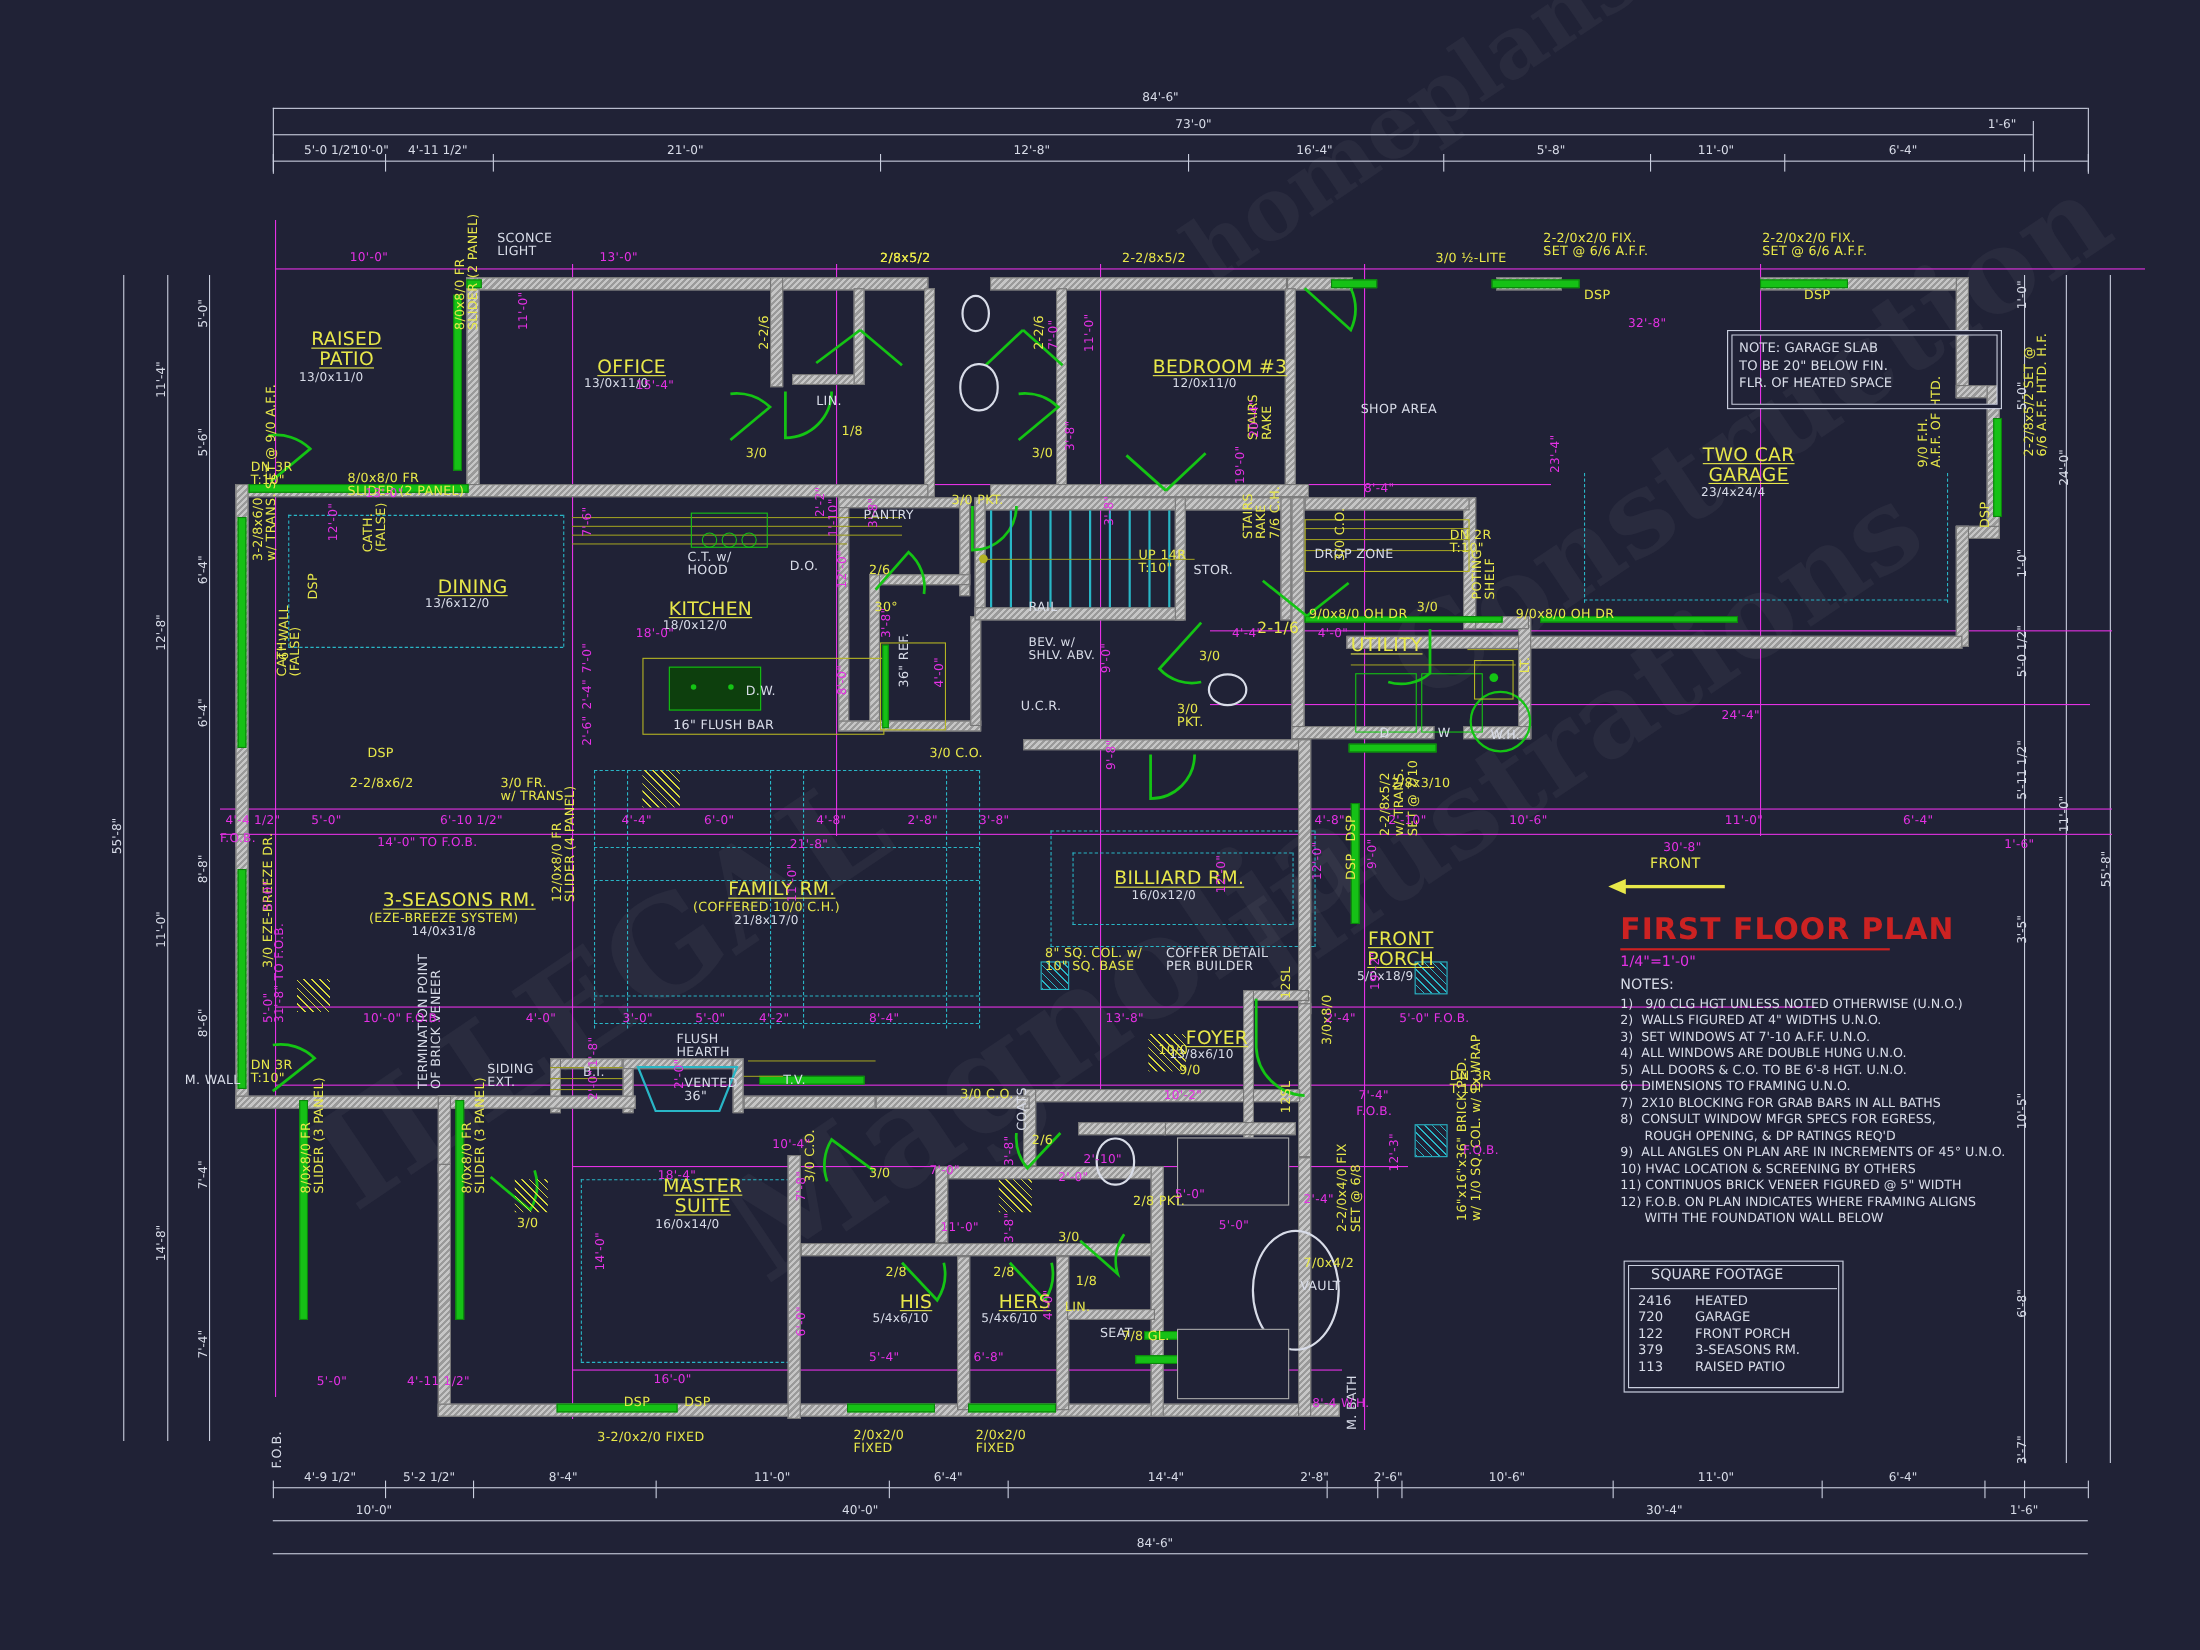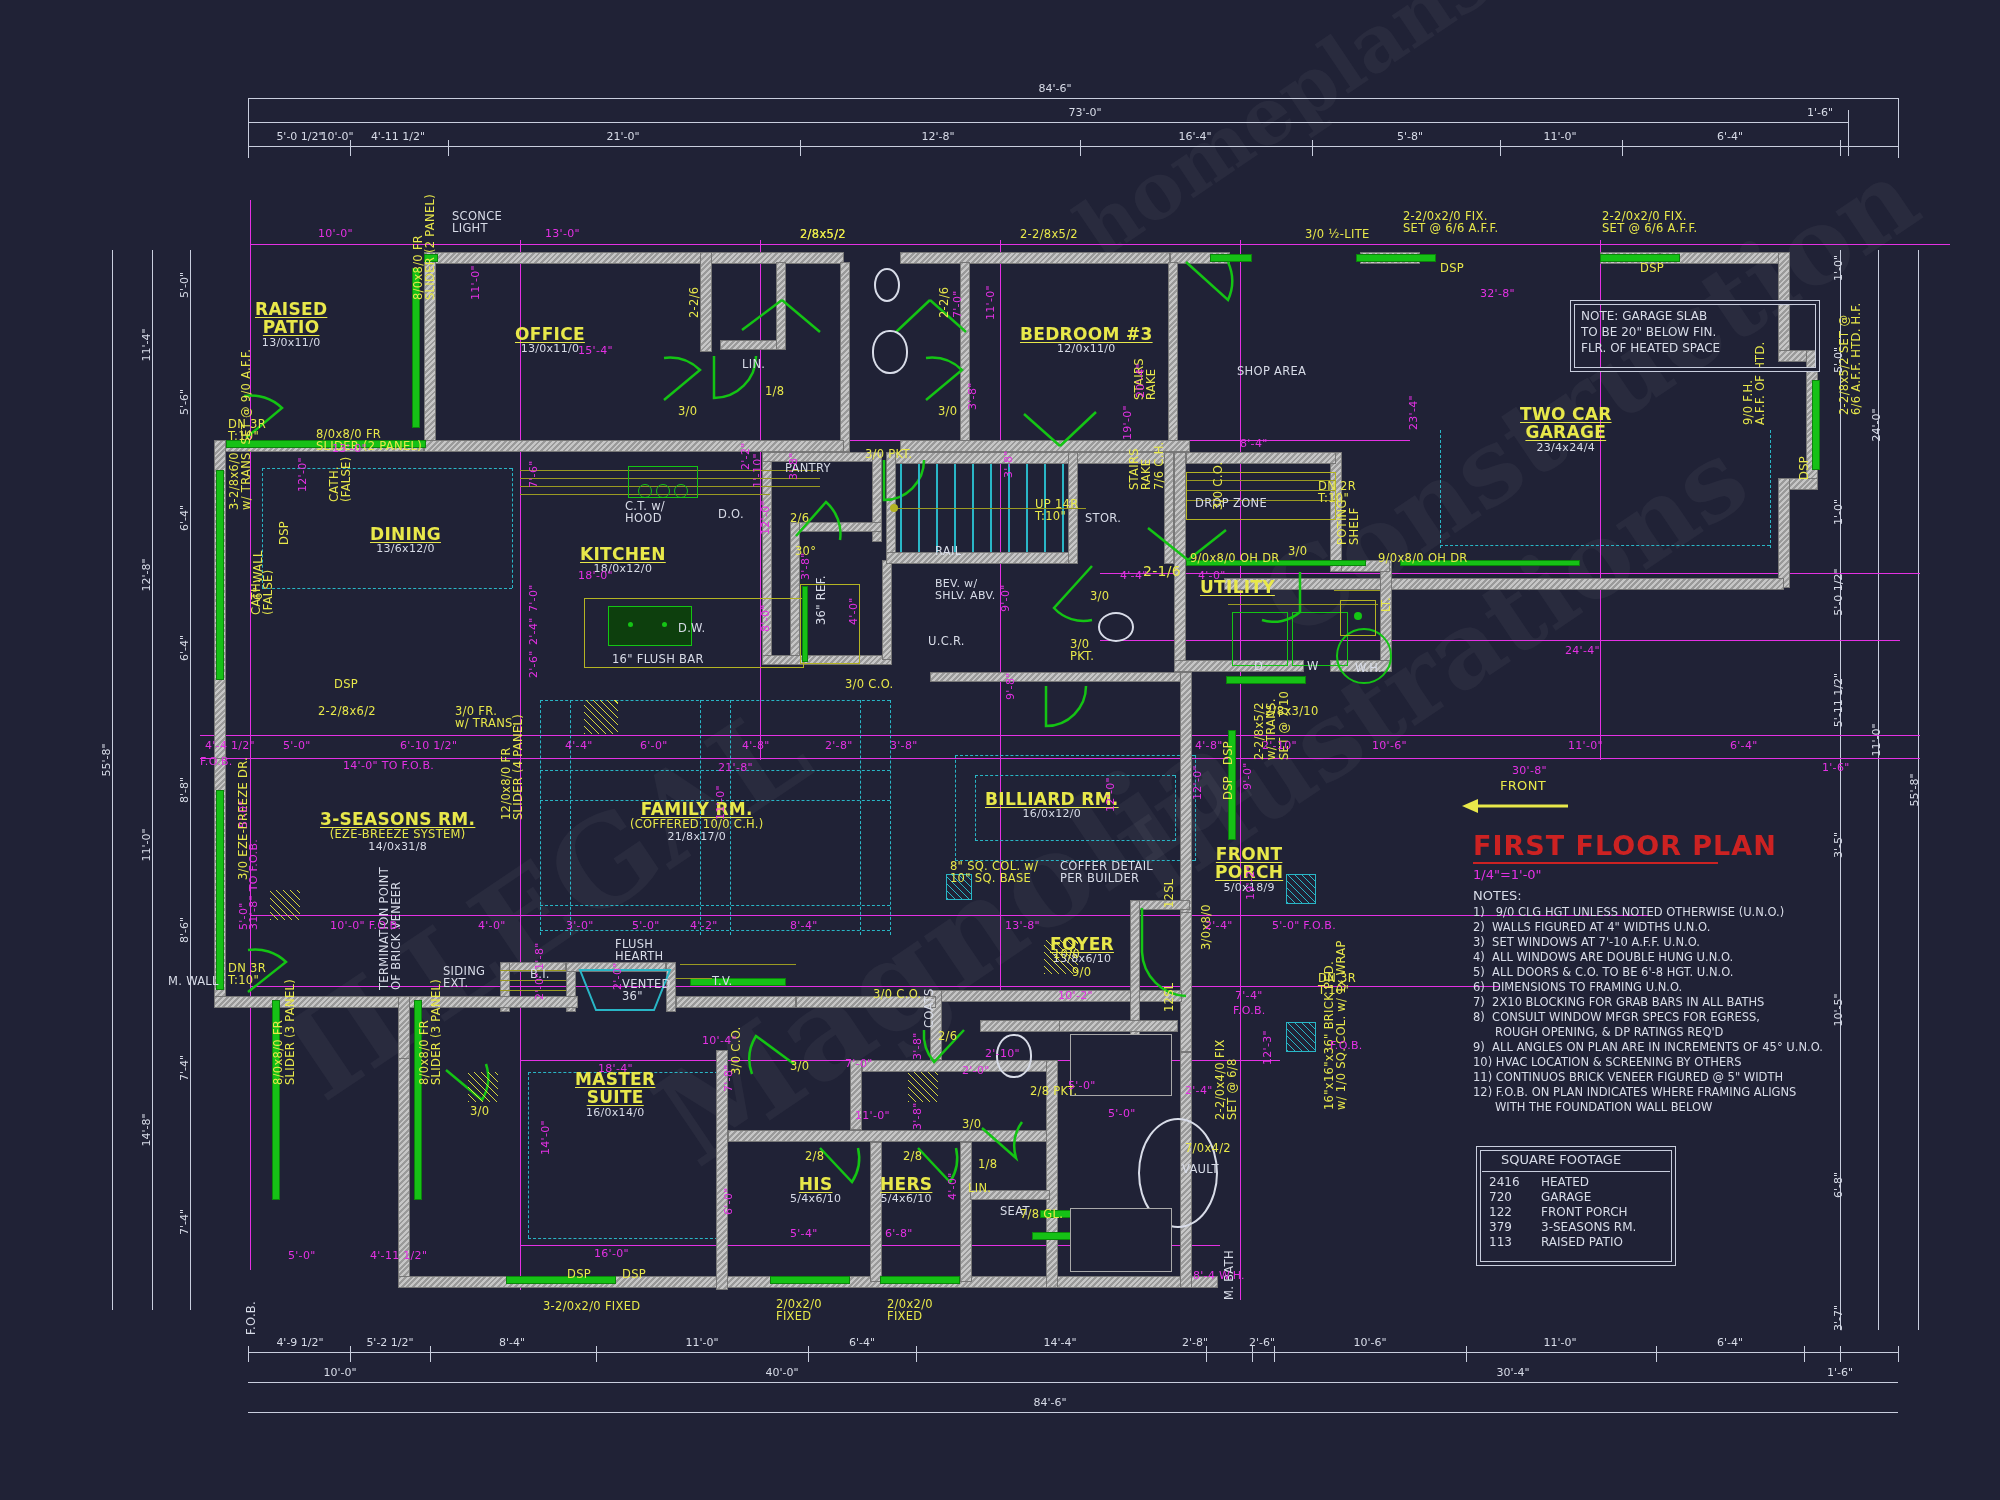--- a/index.html
+++ b/index.html
@@ -8,21 +8,21 @@
        font-family:"DejaVu Sans","Liberation Sans",sans-serif;}
   #sheet{position:relative;width:2000px;height:1500px;background:#202236;}
 
   
   .abs{position:absolute;}
   .lbl{position:absolute;white-space:pre;line-height:1.08;letter-spacing:.3px;}
   .yellow{color:#e8e84a;}
   .white{color:#d8dce8;}
   .magenta{color:#e431e4;}
 
-  .room-name{font-weight:700;text-decoration:underline;text-underline-offset:2px;}
+  .room-name{font-weight:400;text-decoration:underline;text-underline-offset:2px;margin-left:28px;}
 
   
   .wall{position:absolute;background:#a9a9a9;
         background-image:repeating-linear-gradient(135deg,#9a9a9a 0 2px,#c6c6c6 2px 4px);
         border:1px solid #777;box-sizing:border-box;}
 
   
   .win{position:absolute;background:#16c116;border:1px solid #0b840b;box-sizing:border-box;}
   .arcsvg{position:absolute;overflow:visible;}
 

